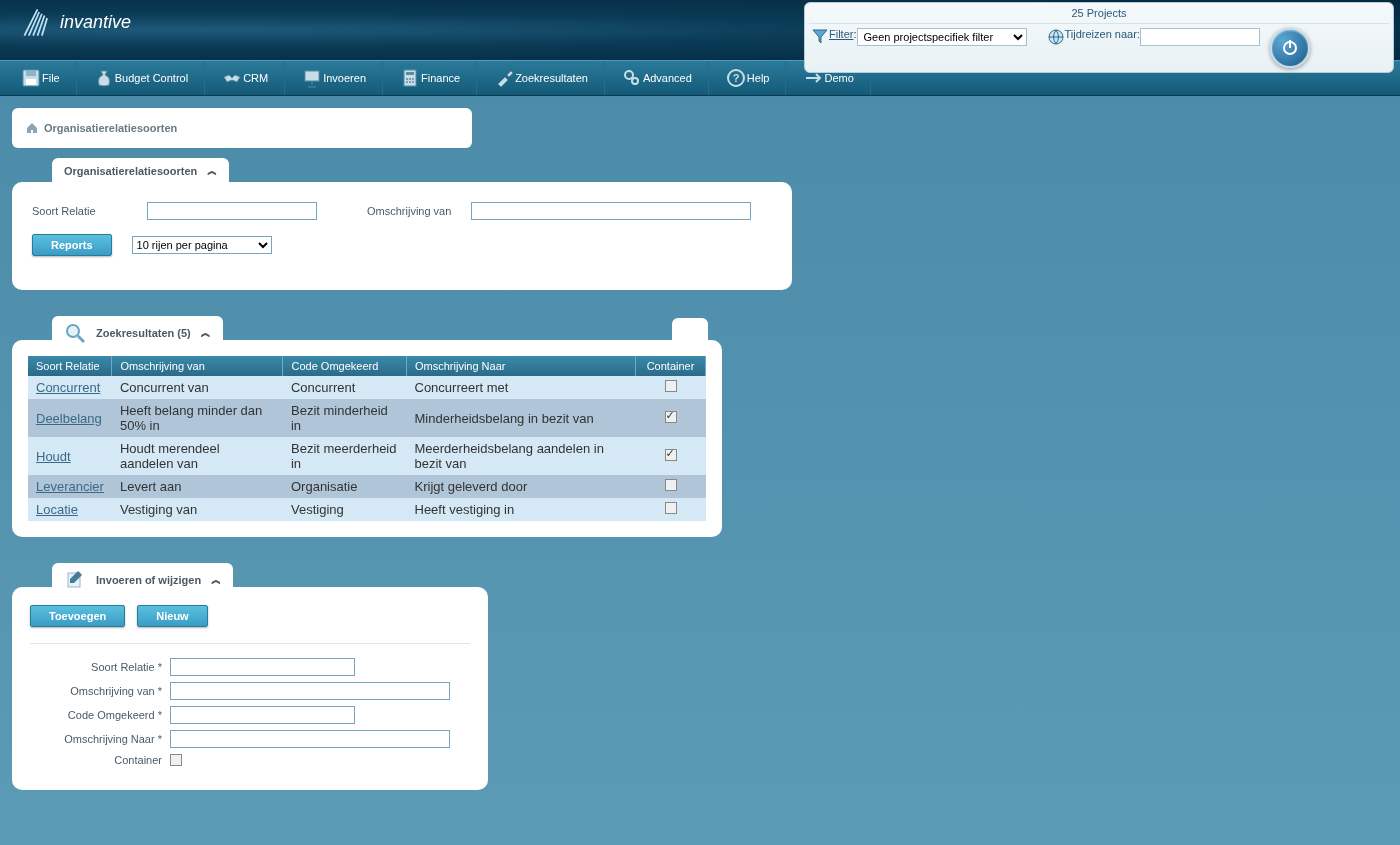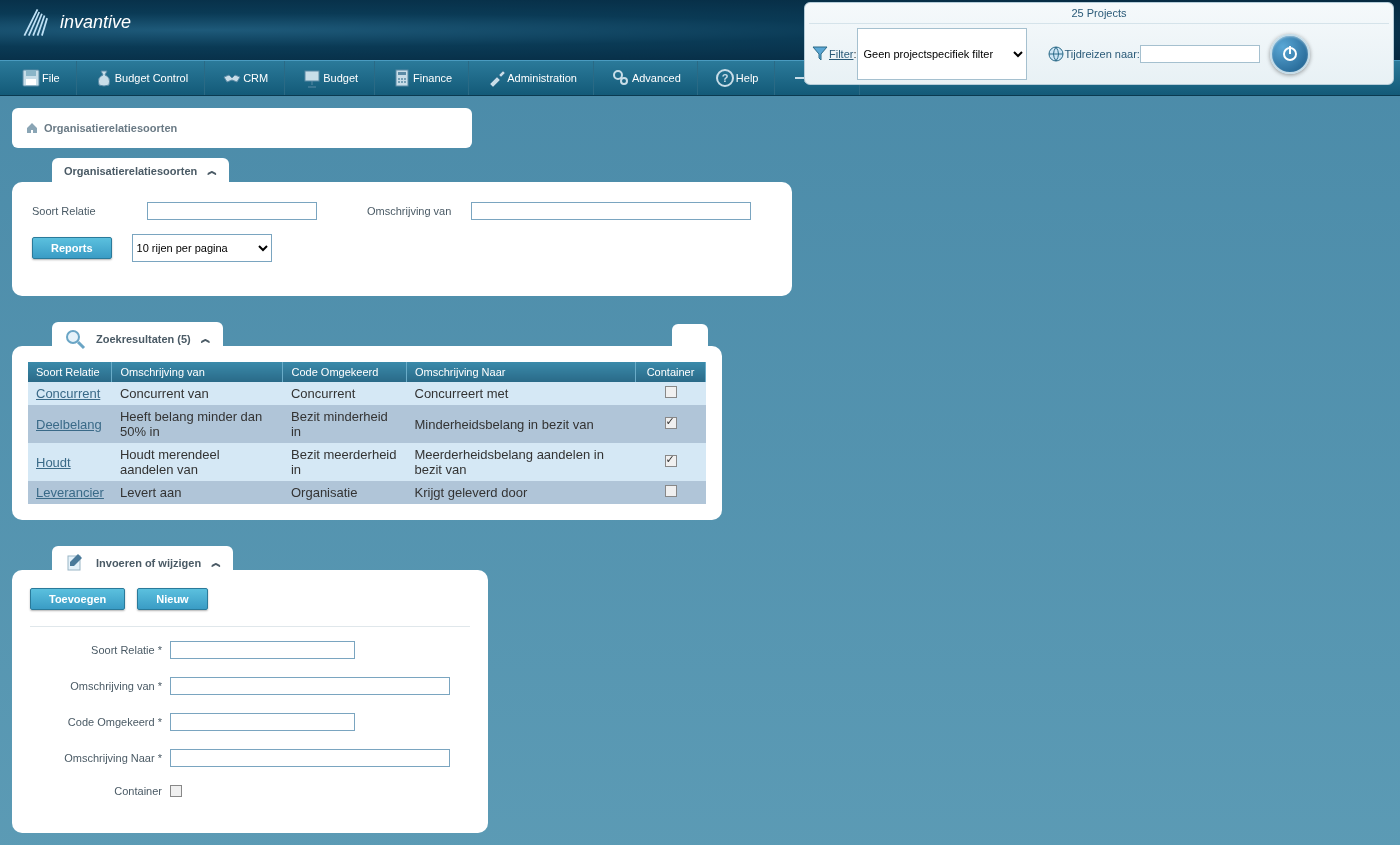--- a/index.html
+++ b/index.html
@@ -42,38 +42,38 @@
 }
 .project-title {
   text-align: center;
   font-size: 11px;
   color: #2a5a78;
   padding: 2px 0 4px 0;
   border-bottom: 1px solid #d5e3ea;
 }
 .filter-row {
   display: flex;
-  align-items: center;
+  align-items: flex-start;
   gap: 0;
   padding: 4px 2px 2px 2px;
 }
 .funnel-icon {
   width: 18px; height: 18px;
   display: inline-block;
 }
 .filter-label {
   color: #2a5a78;
   text-decoration: underline;
   cursor: pointer;
 }
 .filter-select {
   font-size: 11px;
   border: 1px solid #a5c0cf;
   background: #fff;
-  padding: 18px 2px;
+  padding: 1px 2px;
   min-width: 170px;
 }
 .globe-icon {
   width: 18px; height: 18px;
   display: inline-block;
   margin-left: 20px;
 }
 .travel-label { color: #2a5a78; }
 .travel-input {
   border: 1px solid #a5c0cf;
@@ -186,21 +186,21 @@
   font-size: 11px;
   padding: 4px 18px;
   border-radius: 2px;
   cursor: pointer;
   box-shadow: 0 1px 2px rgba(0,0,0,0.3);
 }
 .rows-select {
   border: 1px solid #7aa5c0;
   background: #fff;
   font-size: 11px;
-  height: 28px;
+  height: 18px;
   width: 140px;
 }
 .results-panel {
   width: 710px;
   padding: 16px 16px;
 }
 .results-table {
   width: 100%;
   border-collapse: collapse;
 }
@@ -247,21 +247,21 @@
 }
 .edit-panel .btn-row {
   display: flex;
   gap: 12px;
   margin-bottom: 16px;
 }
 .edit-panel hr { border: none; border-top: 1px solid #e0e7eb; margin: 10px 0 14px 0; }
 .form-row {
   display: flex;
   align-items: center;
-  margin-bottom: 18px;
+  margin-bottom: 6px;
 }
 .form-row label {
   width: 140px;
   text-align: right;
   padding-right: 8px;
   color: #4a5a65;
 }
 .form-row .text-input { width: 185px; }
 .form-row .text-input.wide { width: 280px; }
 .results-corner-tab {
@@ -351,21 +351,21 @@
     <span>CRM</span>
   </div>
   <div class="menu-item">
     <span class="menu-icon">
         <svg viewBox="0 0 22 22">
           <rect x="4" y="4" width="14" height="10" fill="#c8dde8" stroke="#5a8aa5"></rect>
           <line x1="11" y1="14" x2="11" y2="18" stroke="#5a8aa5"></line>
           <line x1="7" y1="20" x2="15" y2="20" stroke="#5a8aa5"></line>
         </svg>
       </span>
-    <span>Budget</span>
+    <span>Invoeren</span>
   </div>
   <div class="menu-item">
     <span class="menu-icon">
         <svg viewBox="0 0 22 22">
           <rect x="5" y="3" width="12" height="16" fill="#c8dde8" stroke="#5a8aa5"></rect>
           <rect x="7" y="5" width="8" height="3" fill="#5a8aa5"></rect>
           <circle cx="8" cy="12" r="1" fill="#5a8aa5"></circle>
           <circle cx="11" cy="12" r="1" fill="#5a8aa5"></circle>
           <circle cx="14" cy="12" r="1" fill="#5a8aa5"></circle>
           <circle cx="8" cy="15" r="1" fill="#5a8aa5"></circle>
@@ -374,21 +374,21 @@
         </svg>
       </span>
     <span>Finance</span>
   </div>
   <div class="menu-item">
     <span class="menu-icon">
         <svg viewBox="0 0 22 22">
           <path d="M5 17 L12 10 L15 13 L8 20 Z M14 8 L18 4 L20 6 L16 10 Z" fill="#c8dde8" stroke="#5a8aa5"></path>
         </svg>
       </span>
-    <span>Administration</span>
+    <span>Zoekresultaten</span>
   </div>
   <div class="menu-item">
     <span class="menu-icon">
         <svg viewBox="0 0 22 22">
           <circle cx="8" cy="8" r="4" fill="none" stroke="#c8dde8" stroke-width="2"></circle>
           <circle cx="14" cy="14" r="3" fill="none" stroke="#c8dde8" stroke-width="2"></circle>
         </svg>
       </span>
     <span>Advanced</span>
   </div>
@@ -485,20 +485,27 @@
     <td>Meerderheidsbelang aandelen in bezit van</td>
     <td class="center"><span class="chk checked"></span></td>
   </tr>
           <tr class="even">
     <td><span class="link-cell">Leverancier</span></td>
     <td>Levert aan</td>
     <td>Organisatie</td>
     <td>Krijgt geleverd door</td>
     <td class="center"><span class="chk "></span></td>
   </tr>
+          <tr class="odd">
+    <td><span class="link-cell">Locatie</span></td>
+    <td>Vestiging van</td>
+    <td>Vestiging</td>
+    <td>Heeft vestiging in</td>
+    <td class="center"><span class="chk "></span></td>
+  </tr>
         </tbody>
     </table>
   </div>
 
   <div class="panel edit-panel" style="margin-top:50px;">
     <div class="panel-tab">
       <span class="tab-icon">
         <svg viewBox="0 0 22 22">
             <rect x="4" y="4" width="12" height="14" fill="#e5f2fa" stroke="#9ab5c5"></rect>
             <path d="M14 2 L18 6 L10 14 L6 14 L6 10 Z" fill="#4a7a9a"></path>

